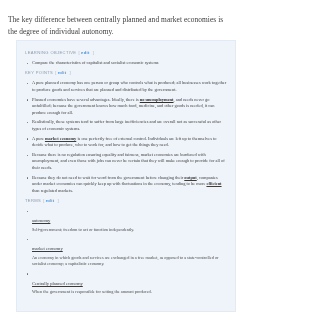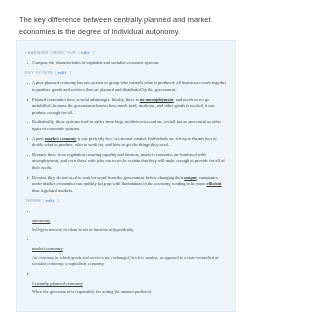--- a/index.html
+++ b/index.html
@@ -20,22 +20,22 @@
     width: 250px;
     height: 323px;
     position: relative;
     background: #ffffff;
     box-sizing: border-box;
   }
 
   
   .lead {
     margin: 0;
-    padding: 14px 17px 0 19px;
-    font-family: Liberation Sans, sans-serif;
+    padding: 14px 17px 0 8px;
+    font-family: Liberation Serif, serif;
     font-size: 7.4px;
     line-height: 11.5px;
     color: #3b3b3b;
     letter-spacing: 0.01em;
   }
 
   
   .callout {
     position: absolute;
     left: 16px;

